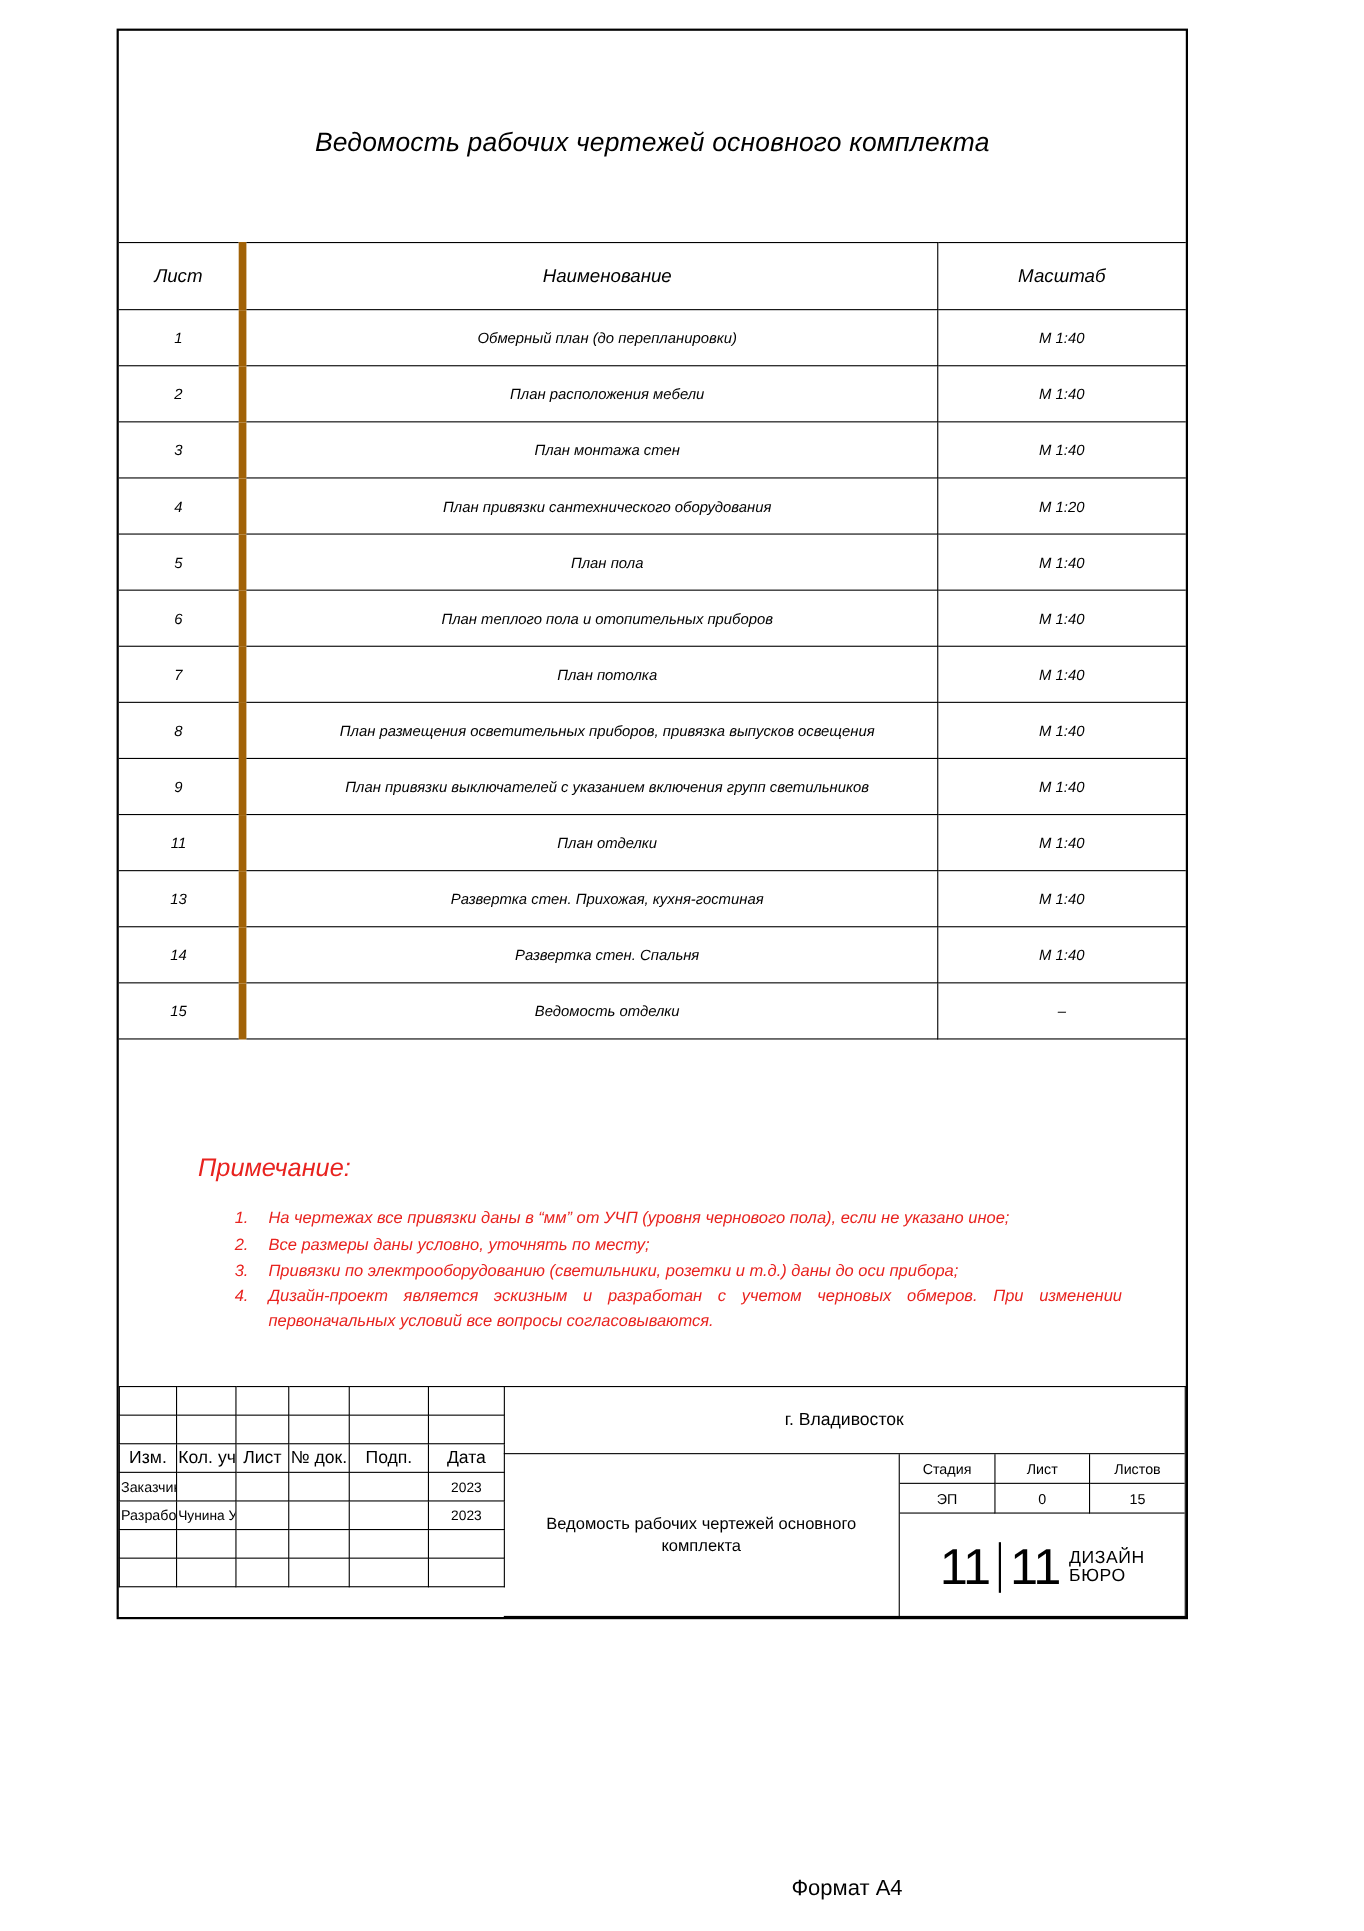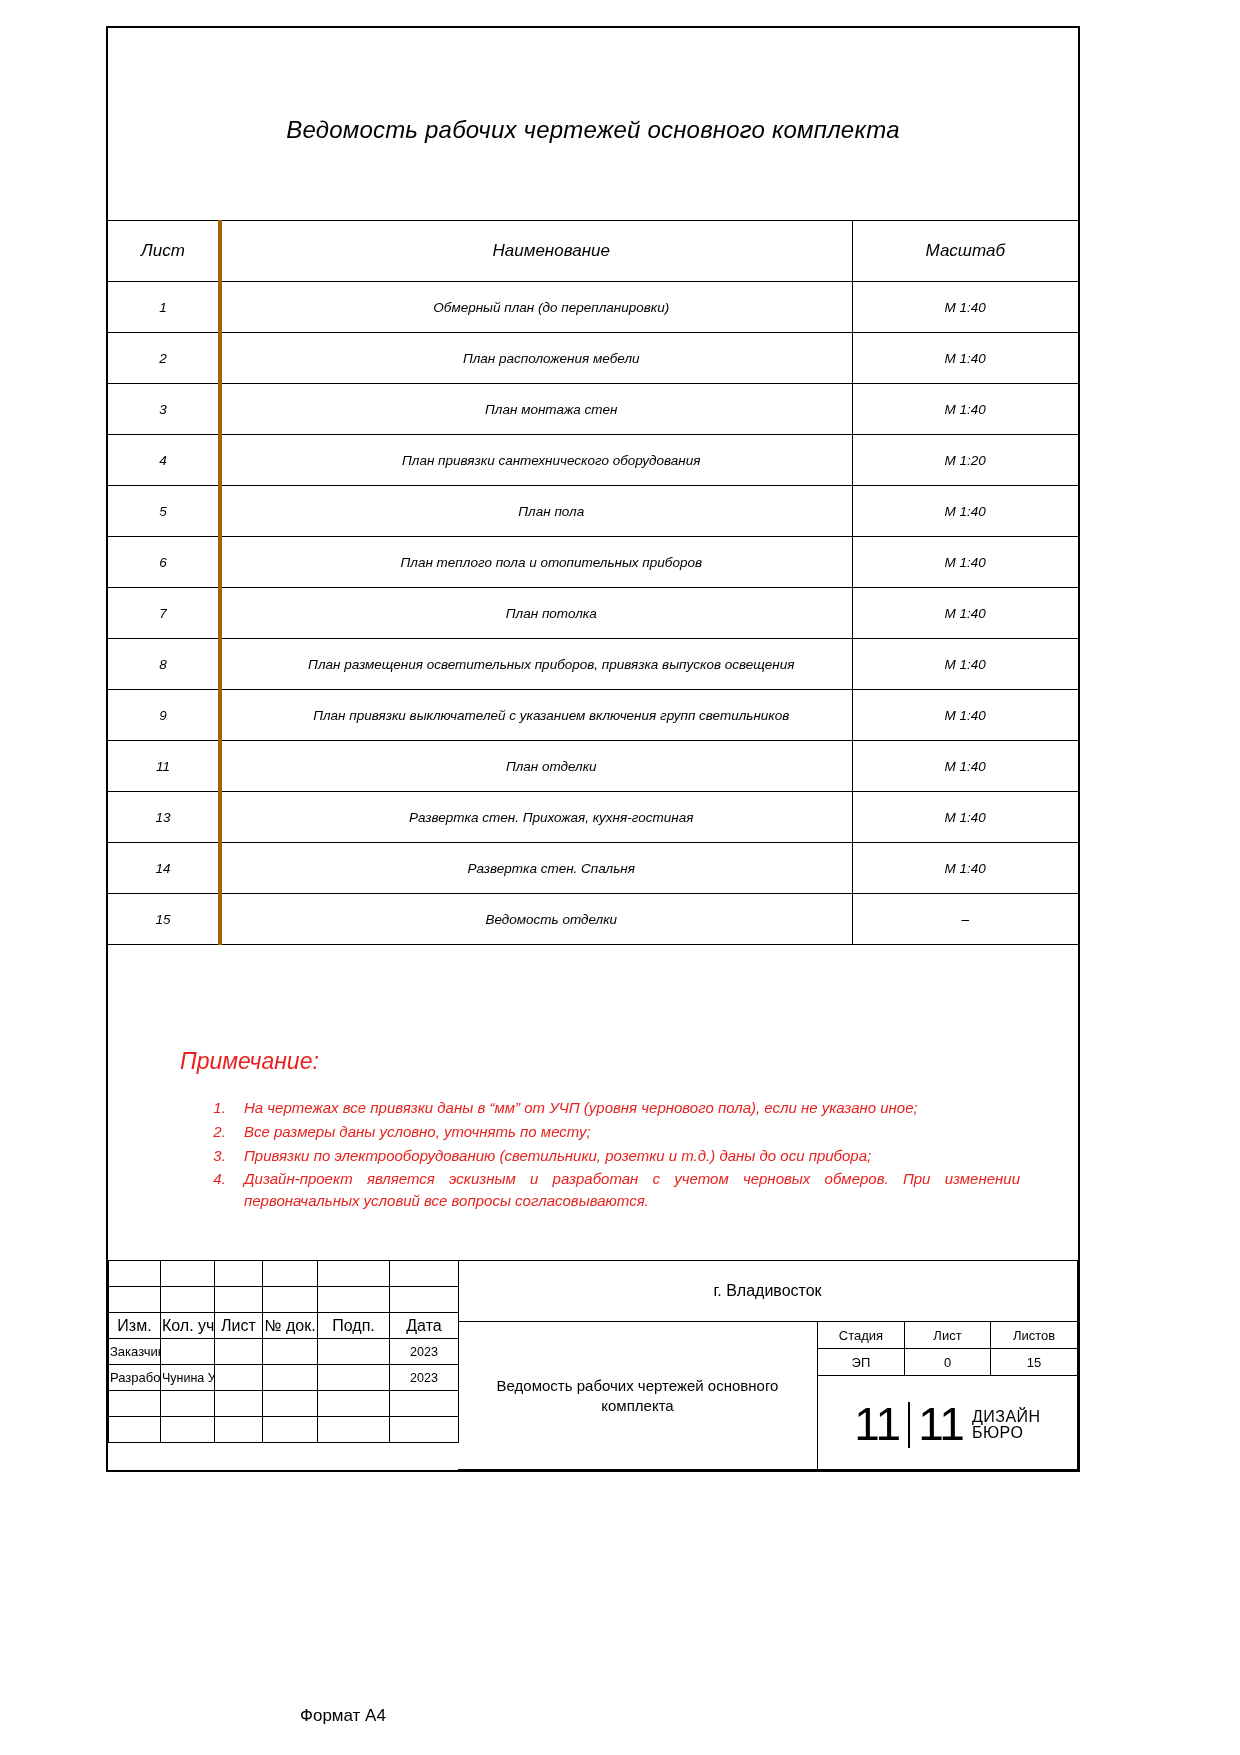--- a/index.html
+++ b/index.html
@@ -58,21 +58,21 @@
   .reg-table th, .reg-table td {
     border: 1px solid #000;
     border-left: none;
     border-right: none;
     text-align: center;
     vertical-align: middle;
     font-weight: normal;
   }
   .reg-table th:nth-child(2),
   .reg-table td:nth-child(2) {
-    border-left: 4px solid #a16207;
+    border-left: 7px solid #a16207;
     border-right: 1px solid #000;
     padding-left: 30px;
   }
   .reg-table thead th {
     height: 58px;
     font-size: 17px;
     font-style: italic;
     border-top: 1.6px solid #000;
     border-bottom: 1.6px solid #000;
   }
@@ -229,21 +229,22 @@
     line-height: 1.0;
     font-size: 16px;
     letter-spacing: 0.5px;
   }
 
   .format-label {
     position: absolute;
     left: 0;
     top: 1706px;
     width: 1240px;
-    font-size: 17px;
+    text-align: center;
+    font-size: 20px;
     color: #000;
   }
   .format-inner { margin-left: 300px; }
 </style>
 </head>
 <body>
 
 <div class="sheet">
 
   <div class="doc-title">Ведомость рабочих чертежей основного комплекта</div>

